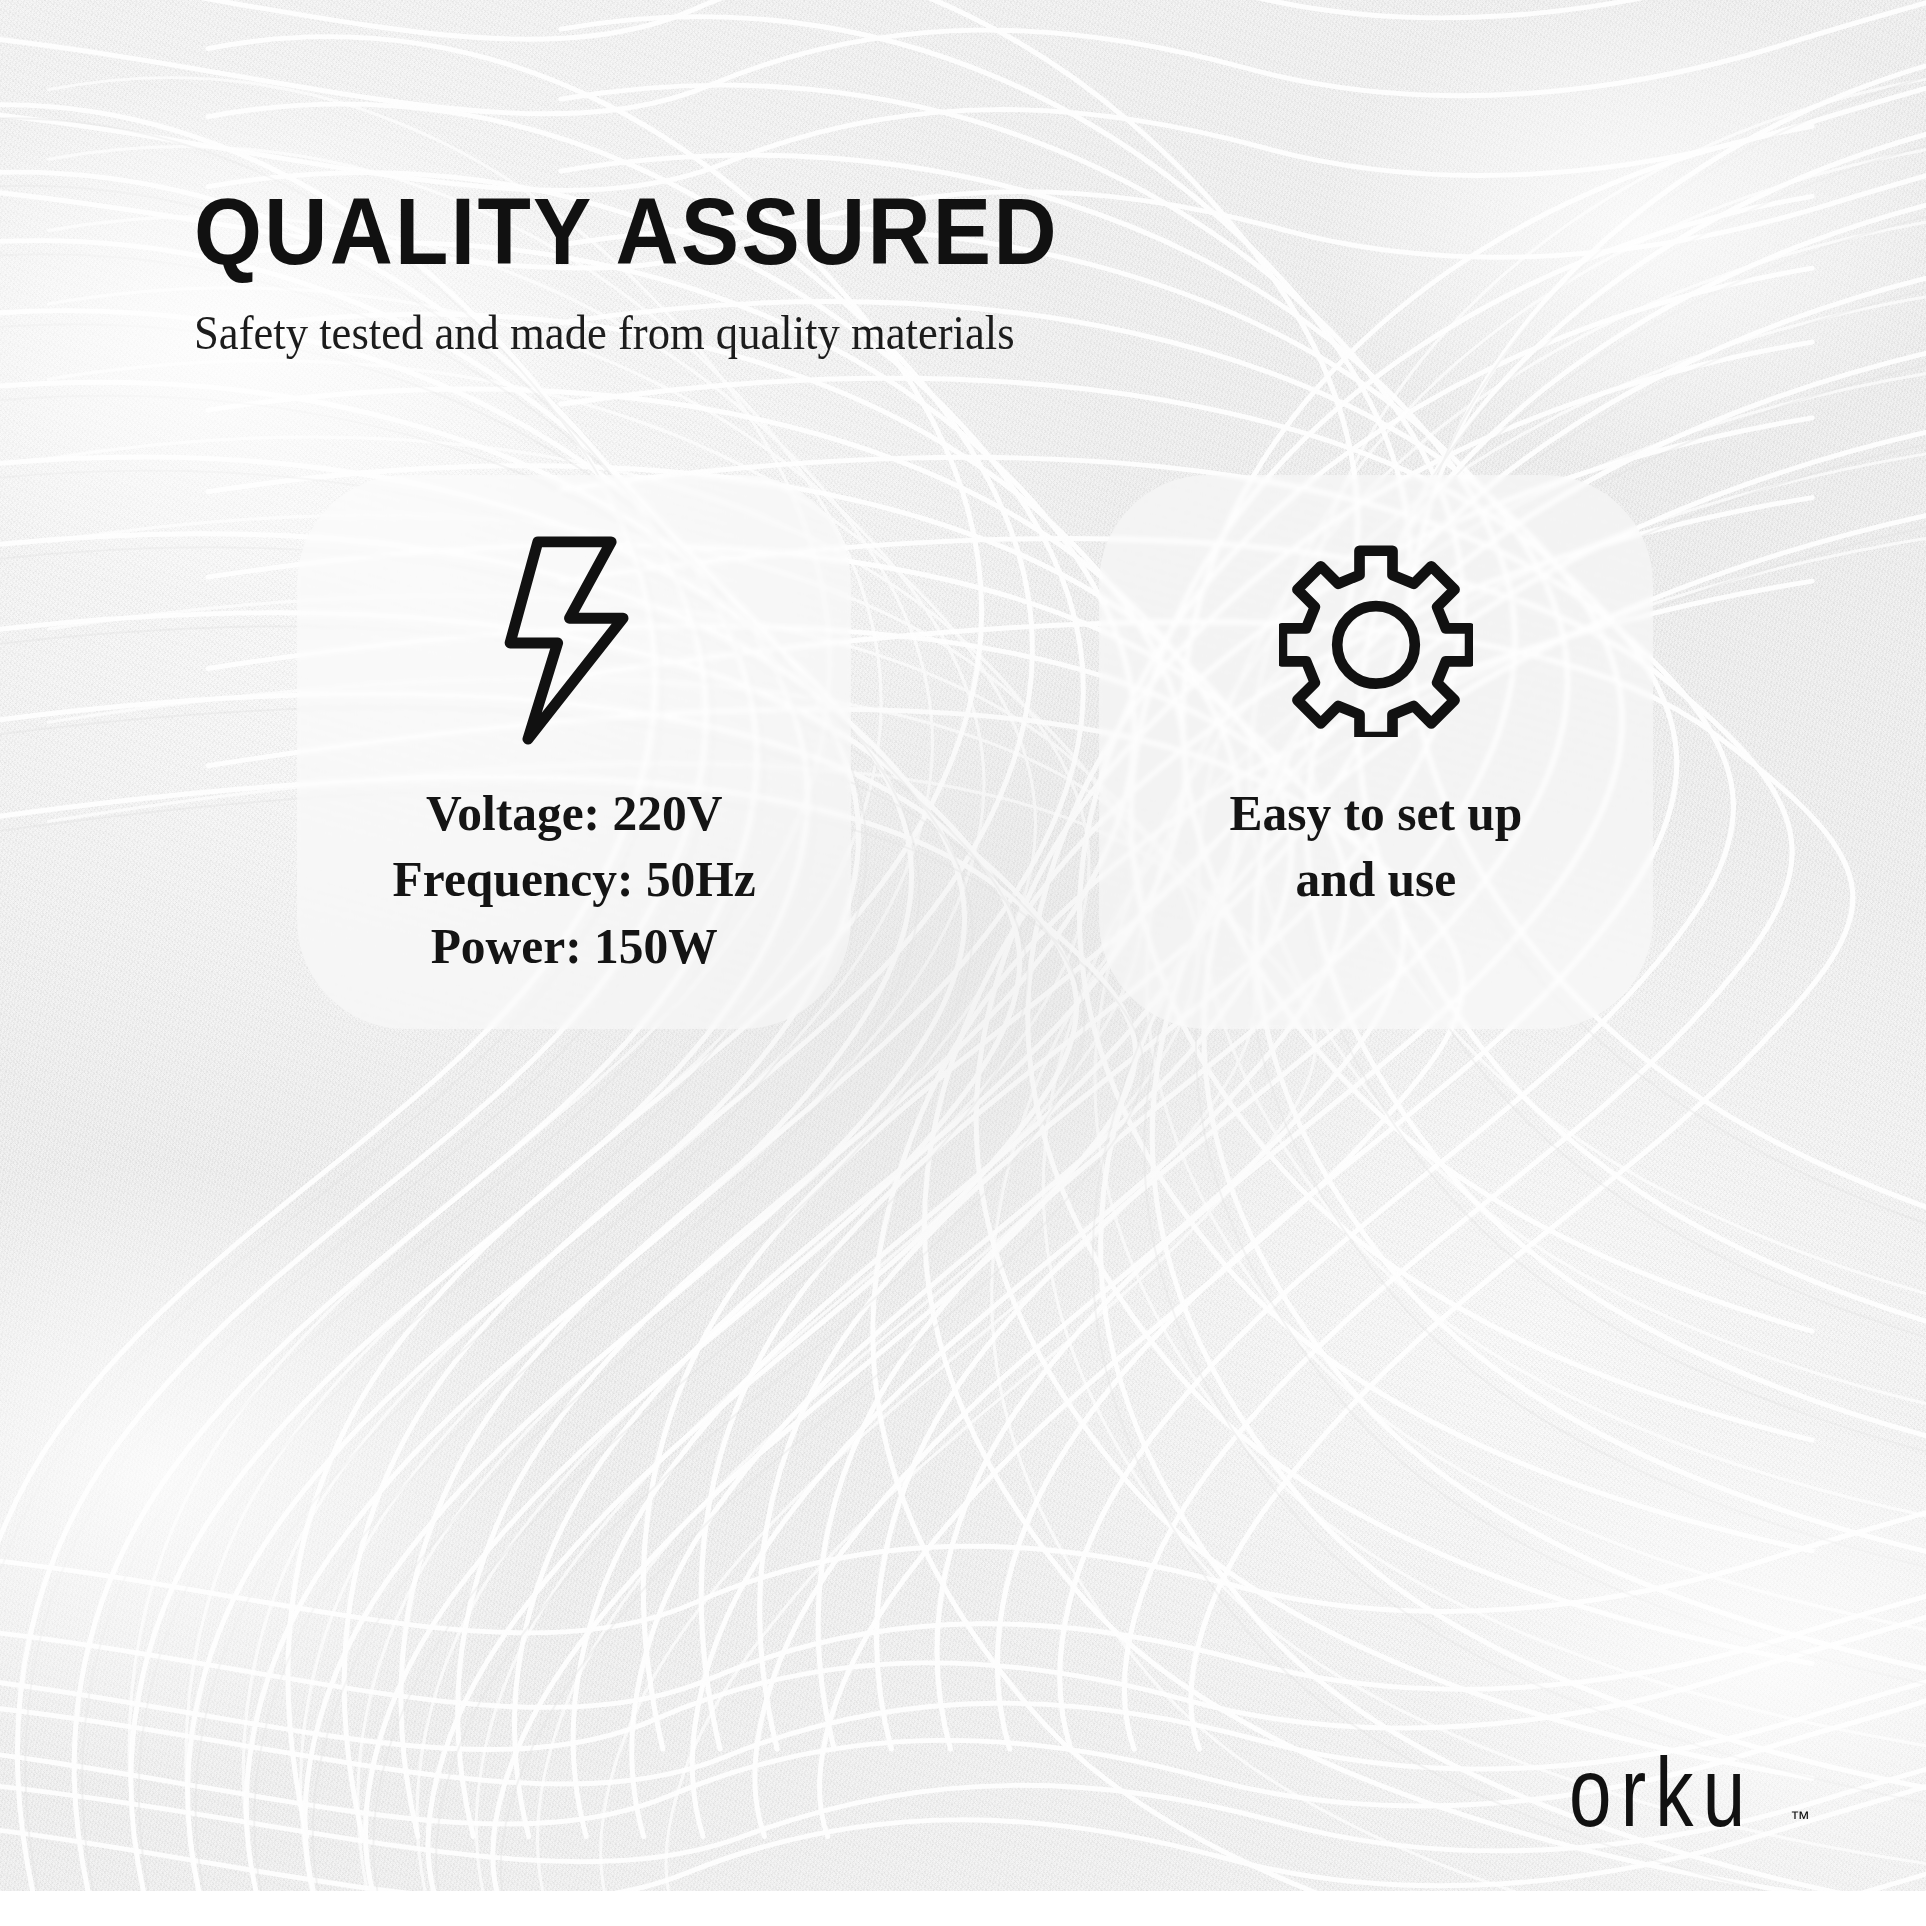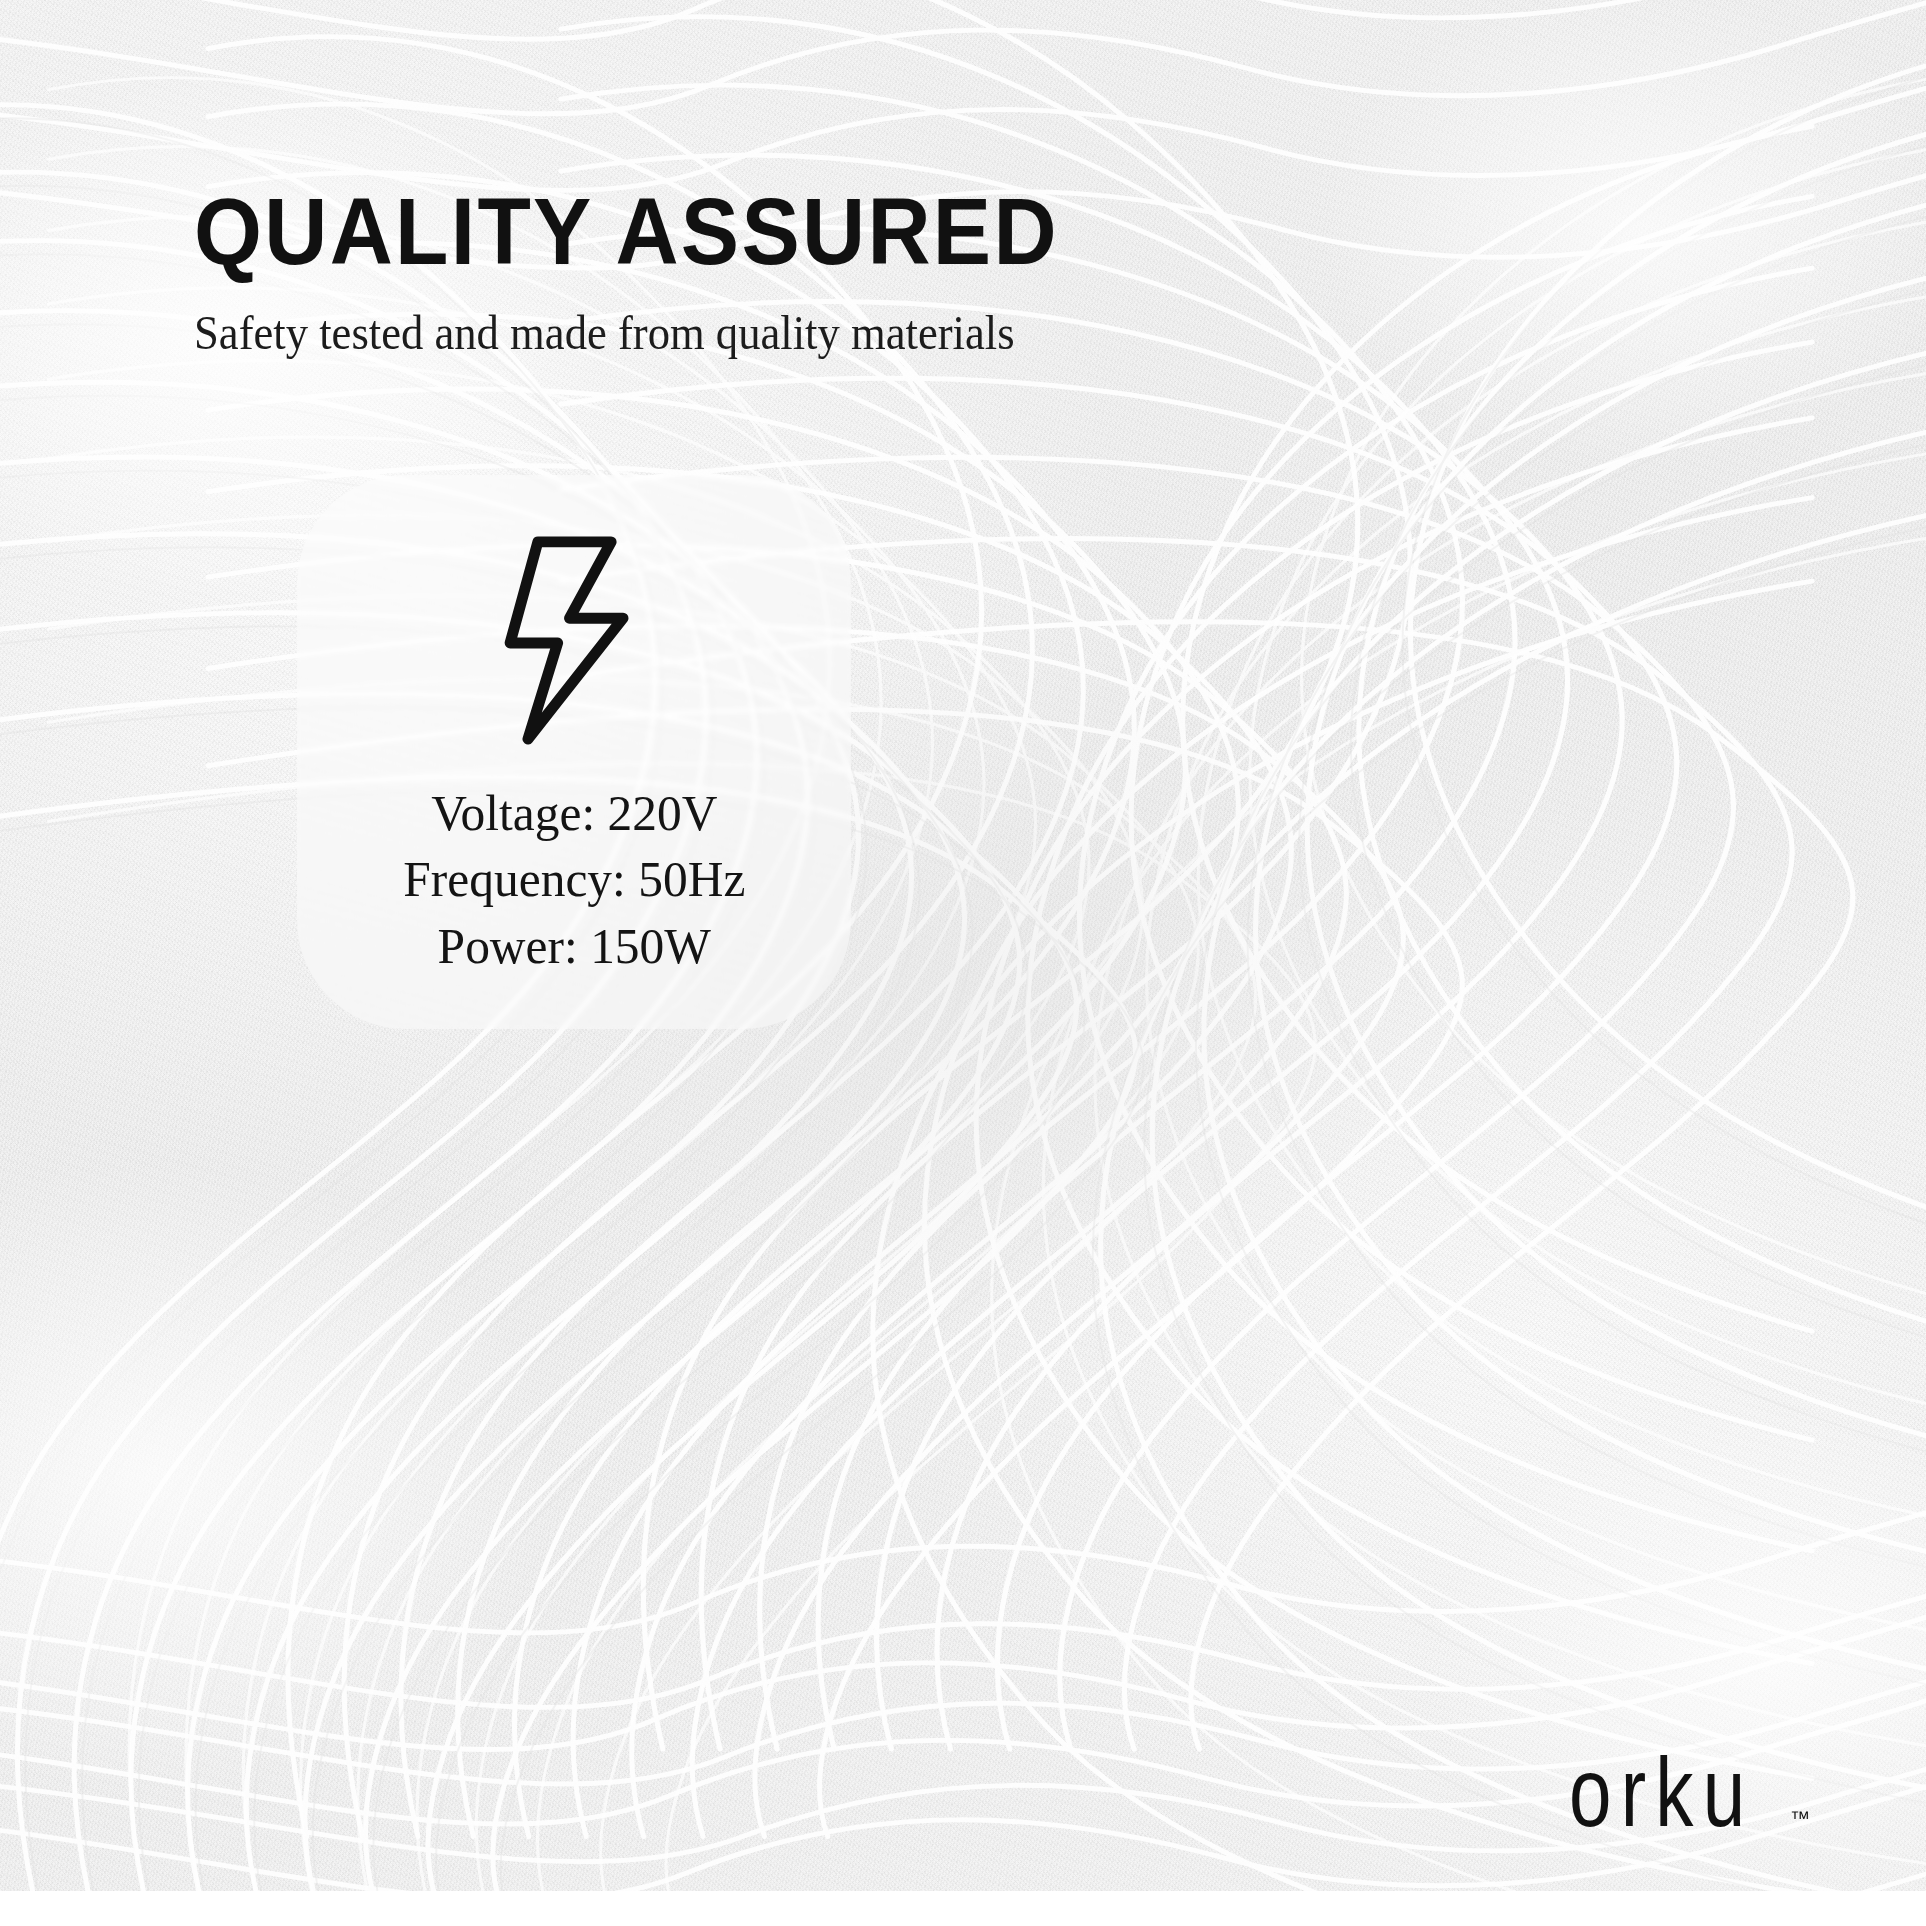--- a/index.html
+++ b/index.html
@@ -109,20 +109,21 @@
     position: relative;
     border-radius: 109px;
     background: rgba(255,255,255,.42);
     backdrop-filter: blur(2px);
     display: flex;
     flex-direction: column;
     align-items: center;
     justify-content: flex-start;
     padding-top: 51px;
     box-sizing: border-box;
+    font-weight: bold;
   }
   .card-icon {
     height: 228px;
     display: flex;
     align-items: center;
     justify-content: center;
   }
   .card-icon svg { display: block; }
   .card-text {
     margin-top: 26px;
@@ -240,20 +241,30 @@
         <svg width="149" height="213" viewBox="0 0 150 215" fill="none" stroke="#111111" stroke-width="11" stroke-linejoin="round" stroke-linecap="round" aria-hidden="true">
           <path d="M38 8 H112 L70 85 H124 L28 207 L58 110 H10 Z"></path>
         </svg>
       </div>
       <div class="card-text">Voltage: 220V
 Frequency: 50Hz
 Power: 150W</div>
     </div>
 
 
+    <div class="card">
+      <div class="card-icon">
+        <svg width="194" height="194" viewBox="0 0 200 200" fill="none" stroke="#111111" stroke-width="11" stroke-linejoin="round" stroke-linecap="round" aria-hidden="true">
+          <path d="M83 8 H117 V33 L139 42 L157 24 L181 48 L163 66 L172 88 H197 V122 H172 L163 144 L181 162 L157 186 L139 168 L117 177 V200 H83 V177 L61 168 L43 186 L19 162 L37 144 L28 122 H3 V88 H28 L37 66 L19 48 L43 24 L61 42 L83 33 Z"></path>
+          <circle cx="100" cy="105" r="40"></circle>
+        </svg>
+      </div>
+      <div class="card-text">Easy to set up
+and use</div>
+    </div>
 
 
   </div>
 
   <div class="logo">
     <span class="logo-word">orku</span>
     <span class="logo-tm">™</span>
   </div>
 
 </div>

